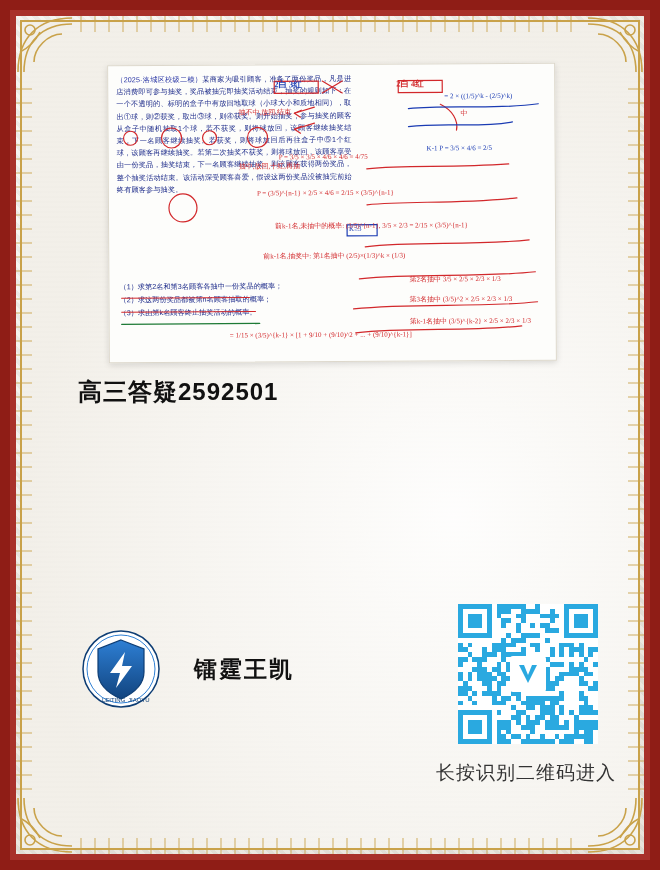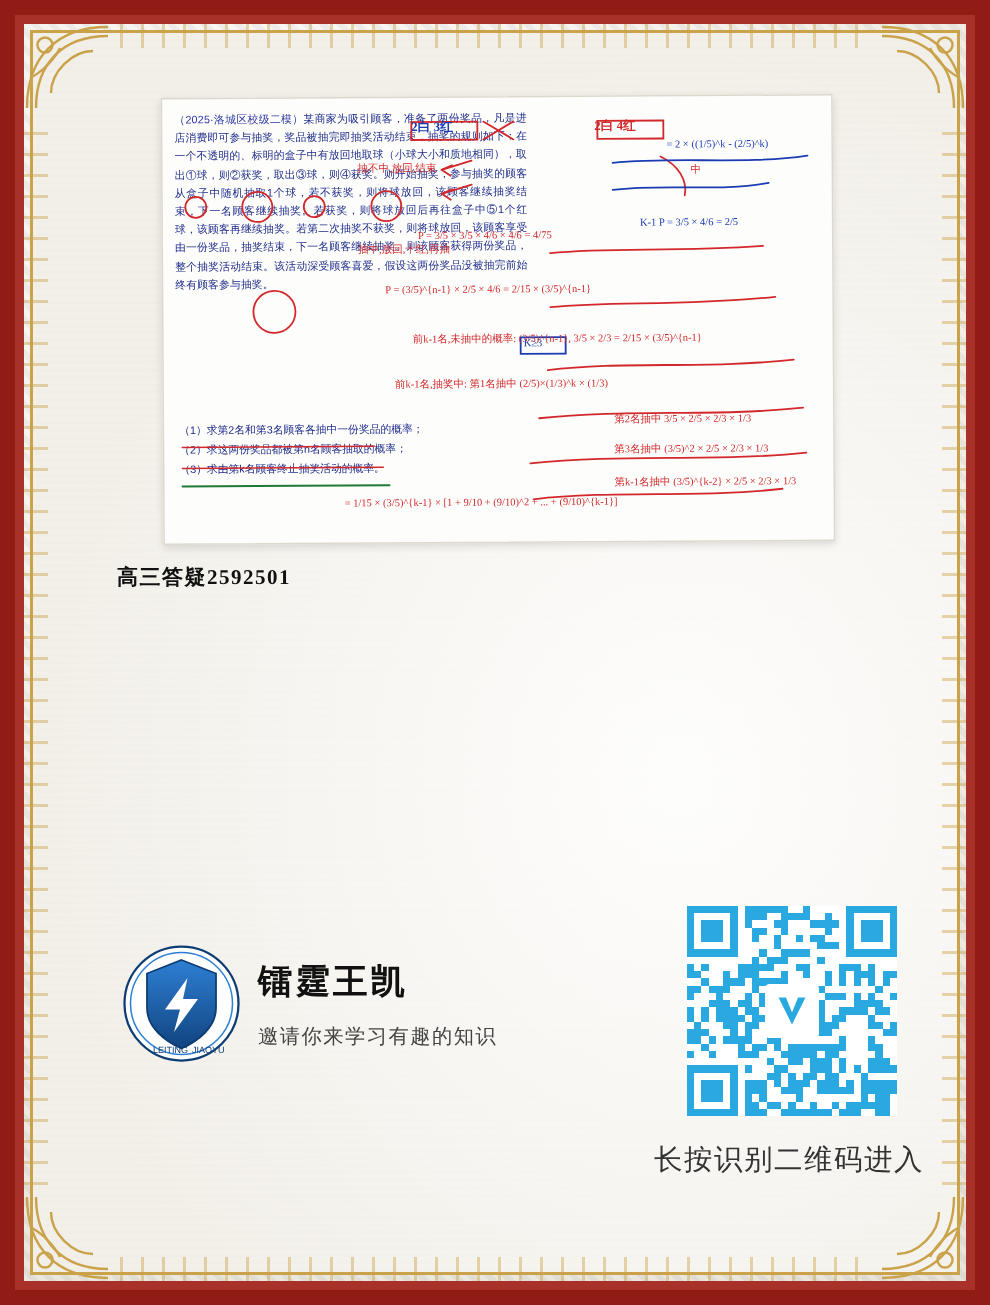--- a/index.html
+++ b/index.html
@@ -109,35 +109,35 @@
   }
   .ann.blue{color:#1a3bb3;}
   .ann.small{font-size:7px;}
   .ann.med{font-size:8.5px;font-weight:bold;}
   .ws-overlay{position:absolute;inset:0;}
   .ws-overlay svg{position:absolute;inset:0;width:100%;height:100%;}
 
   
   .caption{
     position:absolute;left:78px;top:376px;
-    font-size:14px;font-weight:bold;color:#111;
+    font-size:24px;font-weight:bold;color:#111;
     letter-spacing:1px;
-    font-family:Liberation Serif, serif;
+    font-family:Liberation Sans, sans-serif;
   }
 
   
   .brand{
     position:absolute;left:82px;top:630px;
     display:flex;align-items:center;
   }
   .logo{
     width:78px;height:78px;position:relative;flex:0 0 auto;
   }
   .logo svg{width:78px;height:78px;display:block;}
-  .brand-text{margin-left:12px;}
+  .brand-text{margin-left:34px;}
   .brand-name{
     font-size:23px;font-weight:bold;color:#111;letter-spacing:2px;
     font-family:"DejaVu Sans", sans-serif;
   }
   .brand-sub{
     margin-top:12px;
     font-size:13.5px;color:#444;letter-spacing:1px;
     font-family:"DejaVu Sans", sans-serif;
   }
 
@@ -307,21 +307,20 @@
         <circle cx="39" cy="39" r="38" fill="#ffffff" stroke="#0d3d74" stroke-width="1.5"></circle>
         <circle cx="39" cy="39" r="34" fill="#ffffff" stroke="#2e7fd4" stroke-width="1"></circle>
         <path d="M39 10 L62 19 V42 C62 55 50 64 39 69 C28 64 16 55 16 42 V19 Z" fill="url(#shg)" stroke="#0d3d74" stroke-width="1.2"></path>
         <path d="M43 22 L28 43 H38 L34 58 L50 36 H40 Z" fill="#ffffff"></path>
         <text x="20" y="72" font-size="6" fill="#0d3d74" font-family="Liberation Sans, sans-serif">LEITING</text>
         <text x="46" y="72" font-size="6" fill="#0d3d74" font-family="Liberation Sans, sans-serif">JIAOYU</text>
       </svg>
     </div>
     <div class="brand-text">
       <div class="brand-name">镭霆王凯</div>
-      <div class="brand-sub">邀请你来学习有趣的知识</div>
     </div>
   </div>
 
   <div class="qr-wrap">
     <svg class="qr" viewBox="0 0 29 29" shape-rendering="crispEdges">
       <rect width="29" height="29" fill="#ffffff"></rect>
       <g fill="#2aa9e0" id="qr-mods">
           <rect x="0" y="0" width="1" height="1"></rect>
           <rect x="1" y="0" width="1" height="1"></rect>
           <rect x="2" y="0" width="1" height="1"></rect>

